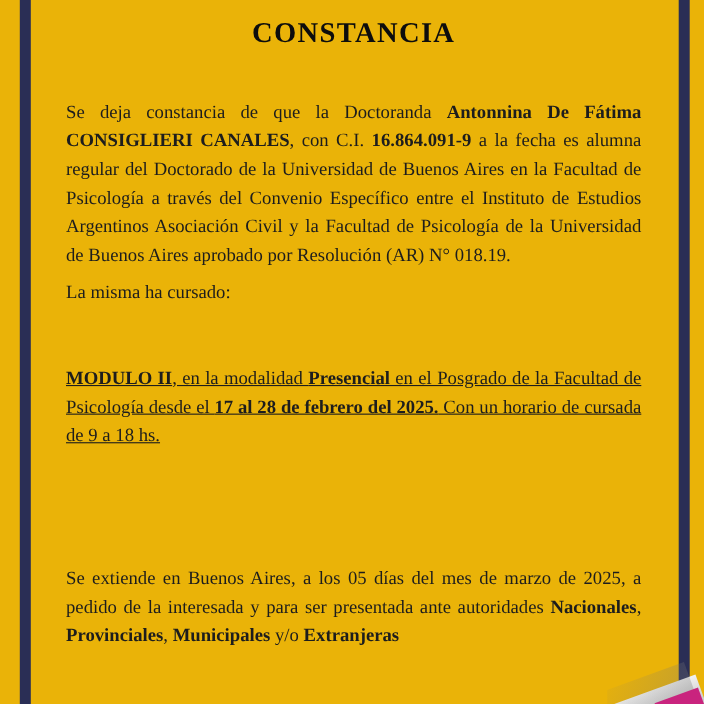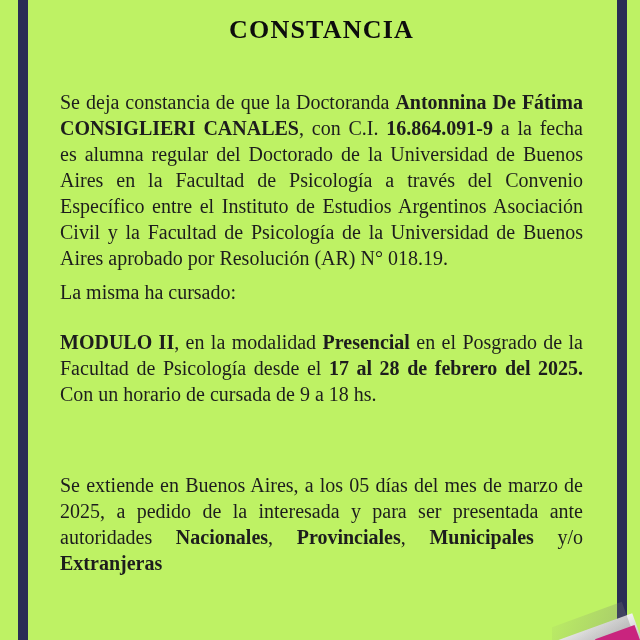--- a/index.html
+++ b/index.html
@@ -12,21 +12,21 @@
     height: 640px;
     overflow: hidden;
     font-family: "Liberation Serif", "DejaVu Serif", serif;
     color: #1a1a1a;
     position: relative;
   }
 
   .page {
     position: absolute;
     inset: 0;
-    background: #bef264;
+    background: #eab308;
   }
 
   
   .rule {
     position: absolute;
     top: 0;
     bottom: 0;
     width: 10px;
     background: #2a2e55;
   }
@@ -47,30 +47,30 @@
     letter-spacing: 1.2px;
     color: #0d0d0d;
     margin: 0;
     padding-top: 14px;
     line-height: 1.2;
   }
 
   .body-text {
     text-align: justify;
     text-justify: inter-word;
-    font-size: 20px;
+    font-size: 17px;
     line-height: 26px;
     color: #1d1d1d;
     margin: 0;
   }
 
   .para-intro   { margin-top: 44px; }
   .para-cursado { margin-top: 8px; }
-  .para-modulo  { margin-top: 24px; }
-  .para-cierre  { margin-top: 65px; }
+  .para-modulo  { margin-top: 52px; text-decoration: underline; }
+  .para-cierre  { margin-top: 104px; }
 
   b, .bold { font-weight: bold; }
 
   
   .corner-artifact {
     position: absolute;
     right: 0;
     bottom: 0;
     width: 88px;
     height: 58px;

